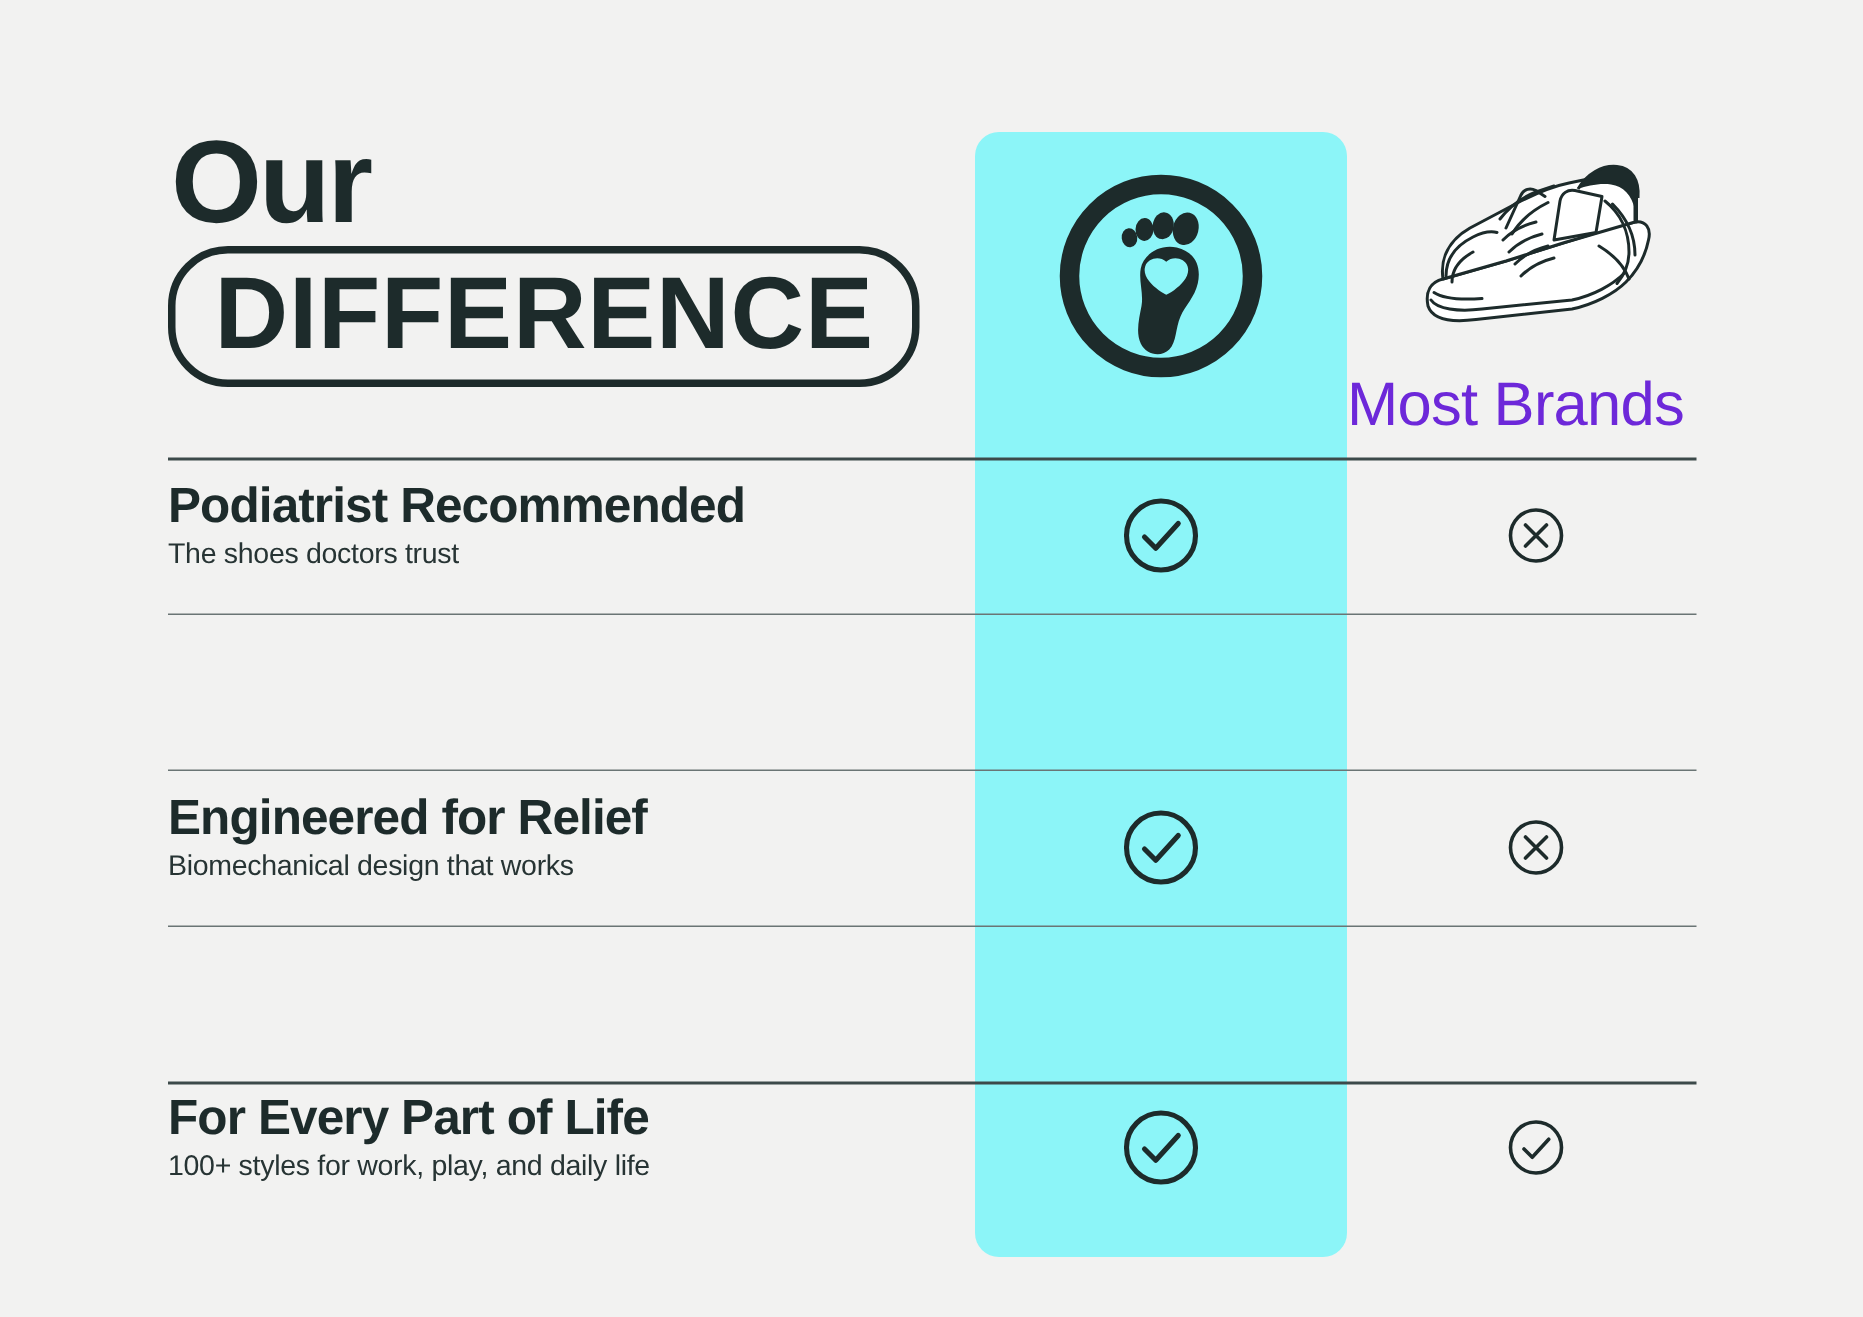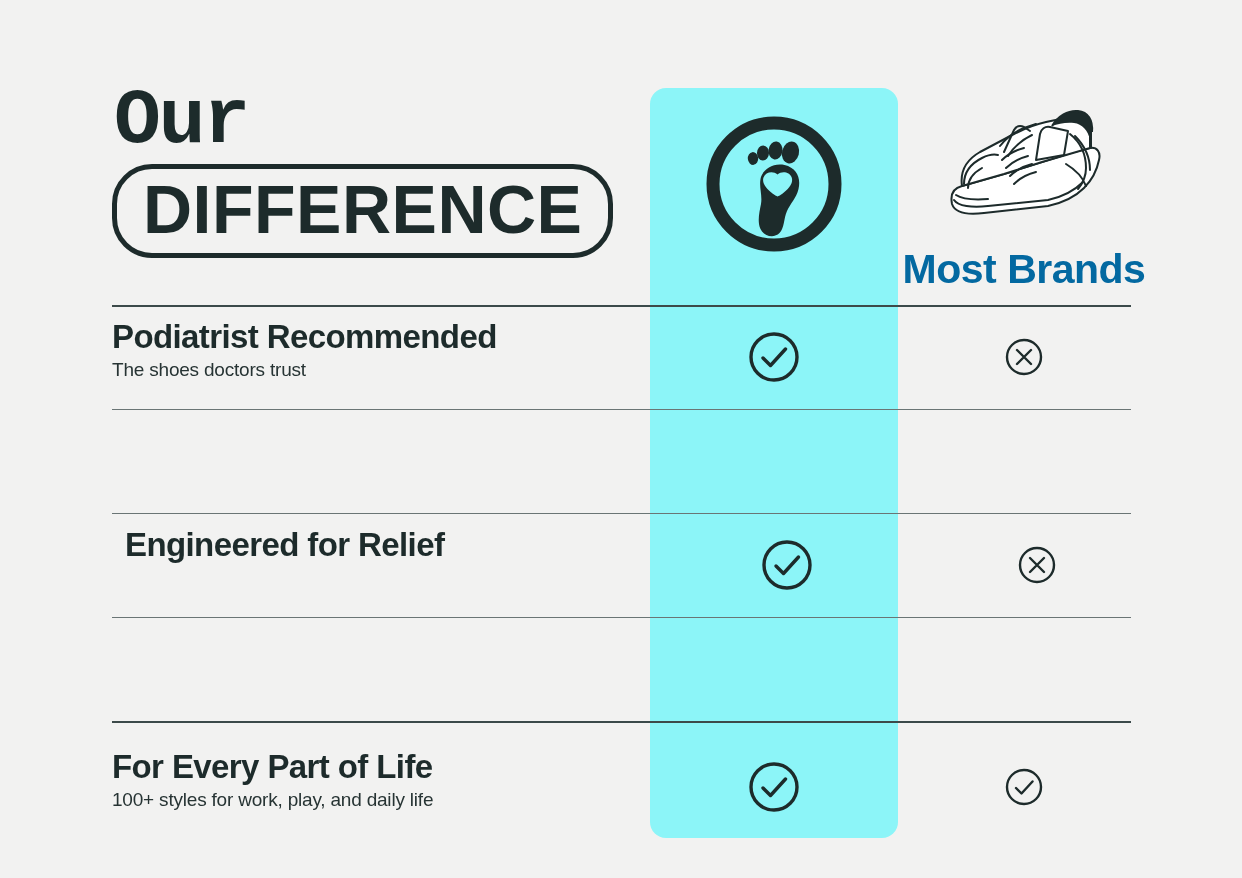--- a/index.html
+++ b/index.html
@@ -50,21 +50,20 @@
     top: 86px;
     width: 520px;
   }
   .title-our {
     font-size: 78px;
     font-weight: bold;
     line-height: 0.92;
     letter-spacing: -2px;
     color: #1D2B2B;
     margin: 0 0 6px 2px;
-    font-family: Liberation Mono, monospace;
   }
   .title-pill {
     display: inline-block;
     border: 5px solid #1D2B2B;
     border-radius: 40px;
     padding: 6px 26px 10px 26px;
     font-size: 68px;
     font-weight: bold;
     letter-spacing: 0.5px;
     line-height: 1;
@@ -85,25 +84,25 @@
     top: 100px;
     width: 160px;
     height: 130px;
   }
 
   .most-brands-label {
     position: absolute;
     left: 898px;
     top: 246px;
     width: 252px;
-    text-align: center;
+    text-align: left;
     font-size: 41px;
-    font-weight: bold;
+    font-weight: normal;
     letter-spacing: -0.5px;
-    color: #0369a1;
+    color: #6d28d9;
   }
 
   
   .table {
     position: absolute;
     left: 0;
     top: 305px;
     width: 1242px;
     z-index: 2;
   }
@@ -275,40 +274,41 @@
       </div>
       <div class="cell-theirs">
         <svg class="mark-sm" viewBox="0 0 40 40" xmlns="http://www.w3.org/2000/svg">
           <circle cx="20" cy="20" r="17" fill="none" stroke="#1D2B2B" stroke-width="2.4"></circle>
           <path d="M13 13 L27 27 M27 13 L13 27" fill="none" stroke="#1D2B2B" stroke-width="2.4" stroke-linecap="round"></path>
         </svg>
       </div>
     </div>
     <div class="divider thin" style="top:104px;"></div>
 
-    <div class="row" style="top:104px;margin-left:13px;">
+    <div class="row" style="top:104px;">
       <div class="row-label">
         <div class="row-title">Engineered for Relief</div>
+        <div class="row-sub">Biomechanical design that works</div>
       </div>
       <div class="cell-ours">
         <svg class="mark-lg" viewBox="0 0 54 54" xmlns="http://www.w3.org/2000/svg">
           <circle cx="27" cy="27" r="23" fill="none" stroke="#1D2B2B" stroke-width="3.4"></circle>
           <path d="M16 28 L23.5 35.5 L38.5 19" fill="none" stroke="#1D2B2B" stroke-width="3.4" stroke-linecap="round" stroke-linejoin="round"></path>
         </svg>
       </div>
       <div class="cell-theirs">
         <svg class="mark-sm" viewBox="0 0 40 40" xmlns="http://www.w3.org/2000/svg">
           <circle cx="20" cy="20" r="17" fill="none" stroke="#1D2B2B" stroke-width="2.4"></circle>
           <path d="M13 13 L27 27 M27 13 L13 27" fill="none" stroke="#1D2B2B" stroke-width="2.4" stroke-linecap="round"></path>
         </svg>
       </div>
     </div>
     <div class="divider thin" style="top:208px;"></div>
 
-    <div class="row" style="top:222px;">
+    <div class="row" style="top:200px;">
       <div class="row-label">
         <div class="row-title">For Every Part of Life</div>
         <div class="row-sub">100+ styles for work, play, and daily life</div>
       </div>
       <div class="cell-ours">
         <svg class="mark-lg" viewBox="0 0 54 54" xmlns="http://www.w3.org/2000/svg">
           <circle cx="27" cy="27" r="23" fill="none" stroke="#1D2B2B" stroke-width="3.4"></circle>
           <path d="M16 28 L23.5 35.5 L38.5 19" fill="none" stroke="#1D2B2B" stroke-width="3.4" stroke-linecap="round" stroke-linejoin="round"></path>
         </svg>
       </div>

